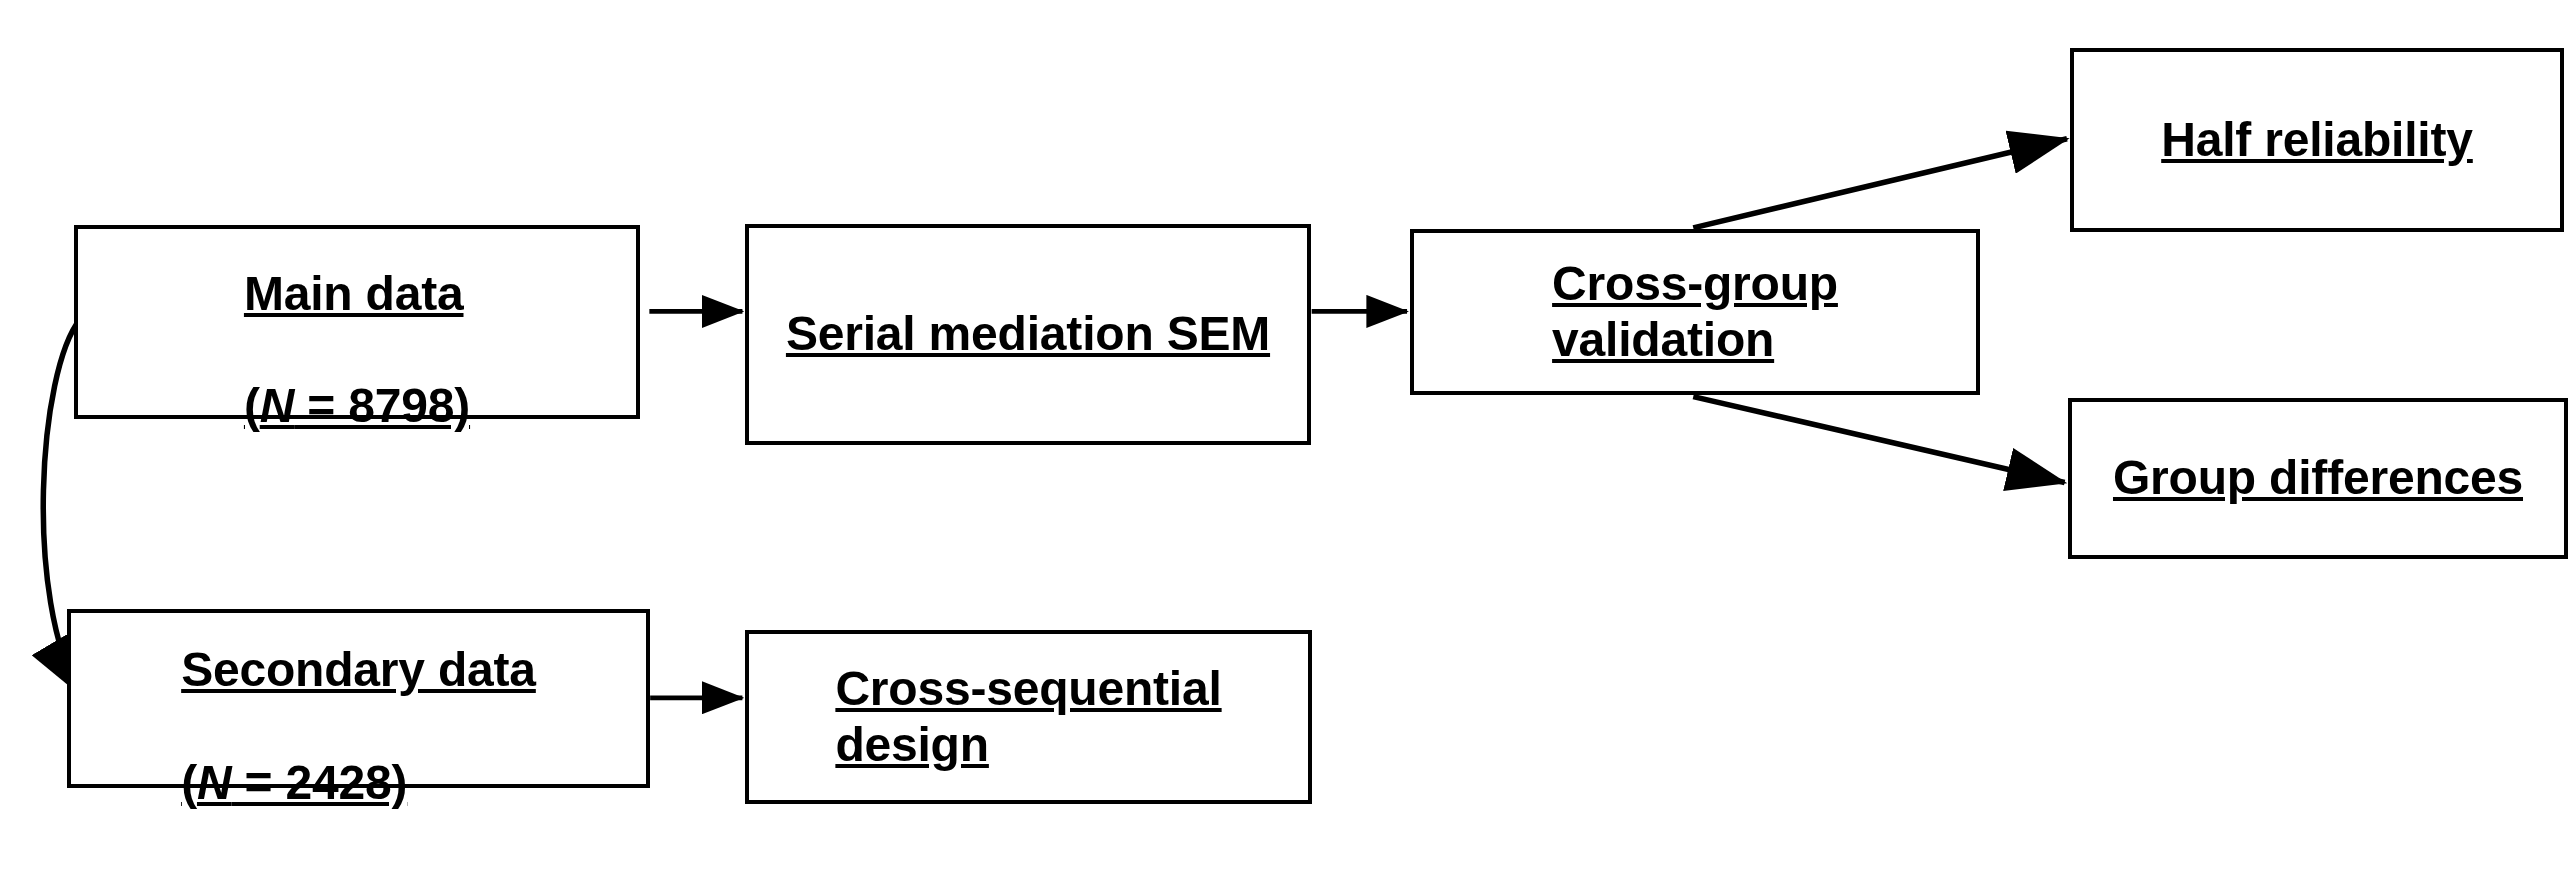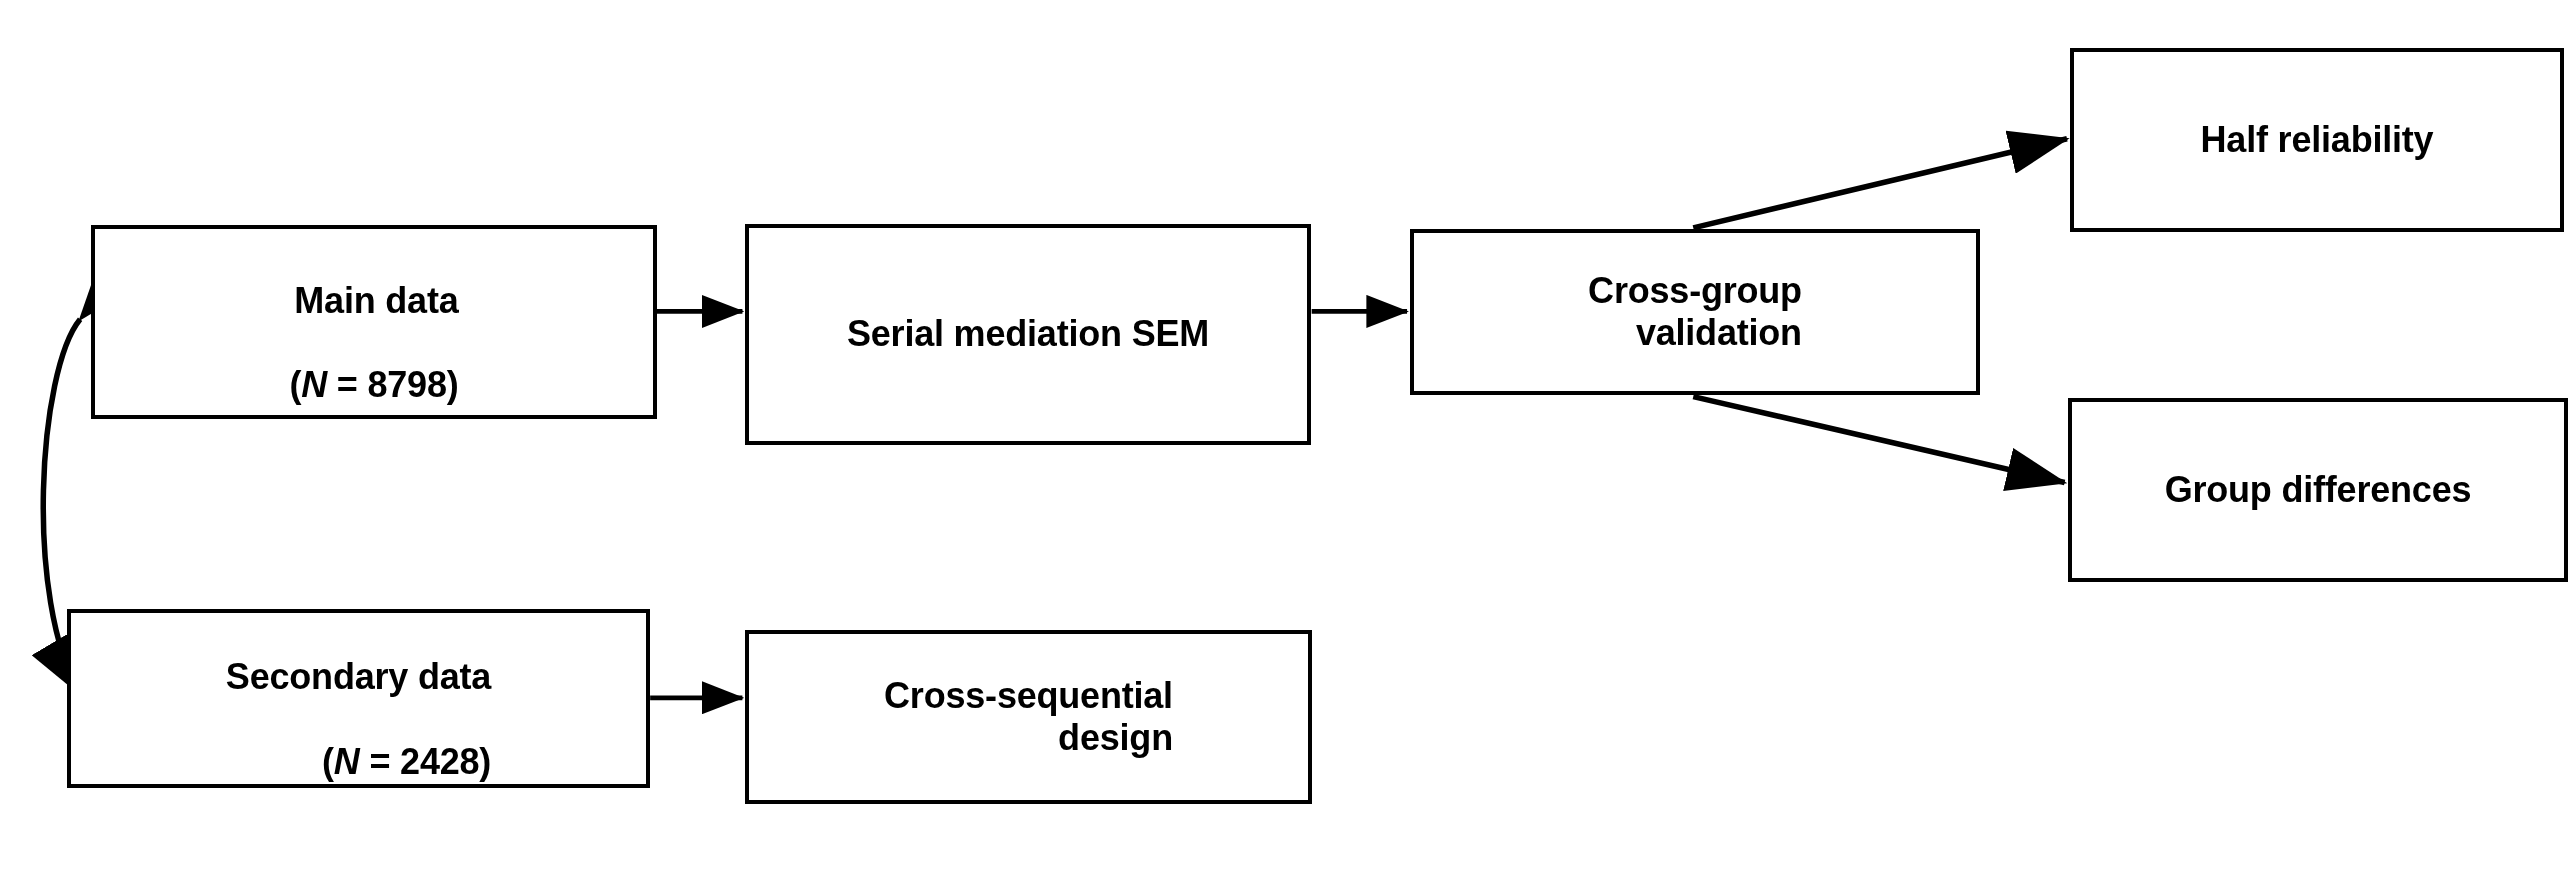--- a/index.html
+++ b/index.html
@@ -32,39 +32,40 @@
     background: #ffffff;
     border: 4px solid #000000;
     display: flex;
     align-items: center;
     justify-content: center;
     z-index: 5;
   }
   .node-label {
     font-family: "Liberation Sans", sans-serif;
     font-weight: bold;
-    font-size: 36px;
+    font-size: 48px;
     line-height: 1.17;
     color: #000000;
-    text-align: right;
+    text-align: left;
     white-space: pre-line;
     letter-spacing: -0.2px;
     padding: 0 8px;
+    text-decoration: underline;
   }
   .node-label .nsym {
     font-style: italic;
   }
   
-  #node-main-data          { left: 91px;  top: 225px; width: 566px; height: 194px; }
+  #node-main-data          { left: 74px;  top: 225px; width: 566px; height: 194px; }
   #node-secondary-data     { left: 67px;   top: 609px; width: 583px; height: 179px; }
   #node-serial-mediation   { left: 745px;  top: 224px; width: 566px; height: 221px; }
   #node-cross-sequential   { left: 745px;  top: 610px; width: 567px; height: 174px; margin-top: 20px; }
   #node-cross-group        { left: 1410px; top: 229px; width: 570px; height: 166px; }
   #node-half-reliability   { left: 2070px; top: 48px;  width: 494px; height: 184px; }
-  #node-group-differences  { left: 2068px; top: 398px; width: 500px; height: 184px; }
+  #node-group-differences  { left: 2068px; top: 398px; width: 500px; height: 161px; }
 </style>
 </head>
 <body>
 
 <div id="canvas">
 
   <svg id="edges" viewBox="0 0 3266 1125" width="2576" height="887" xmlns="http://www.w3.org/2000/svg">
     <defs>
       <marker id="arrowhead" markerWidth="9" markerHeight="7" refX="8.6" refY="3.5" orient="auto" markerUnits="strokeWidth">
         <polygon points="0 0, 9 3.5, 0 7" fill="#000000"></polygon>

